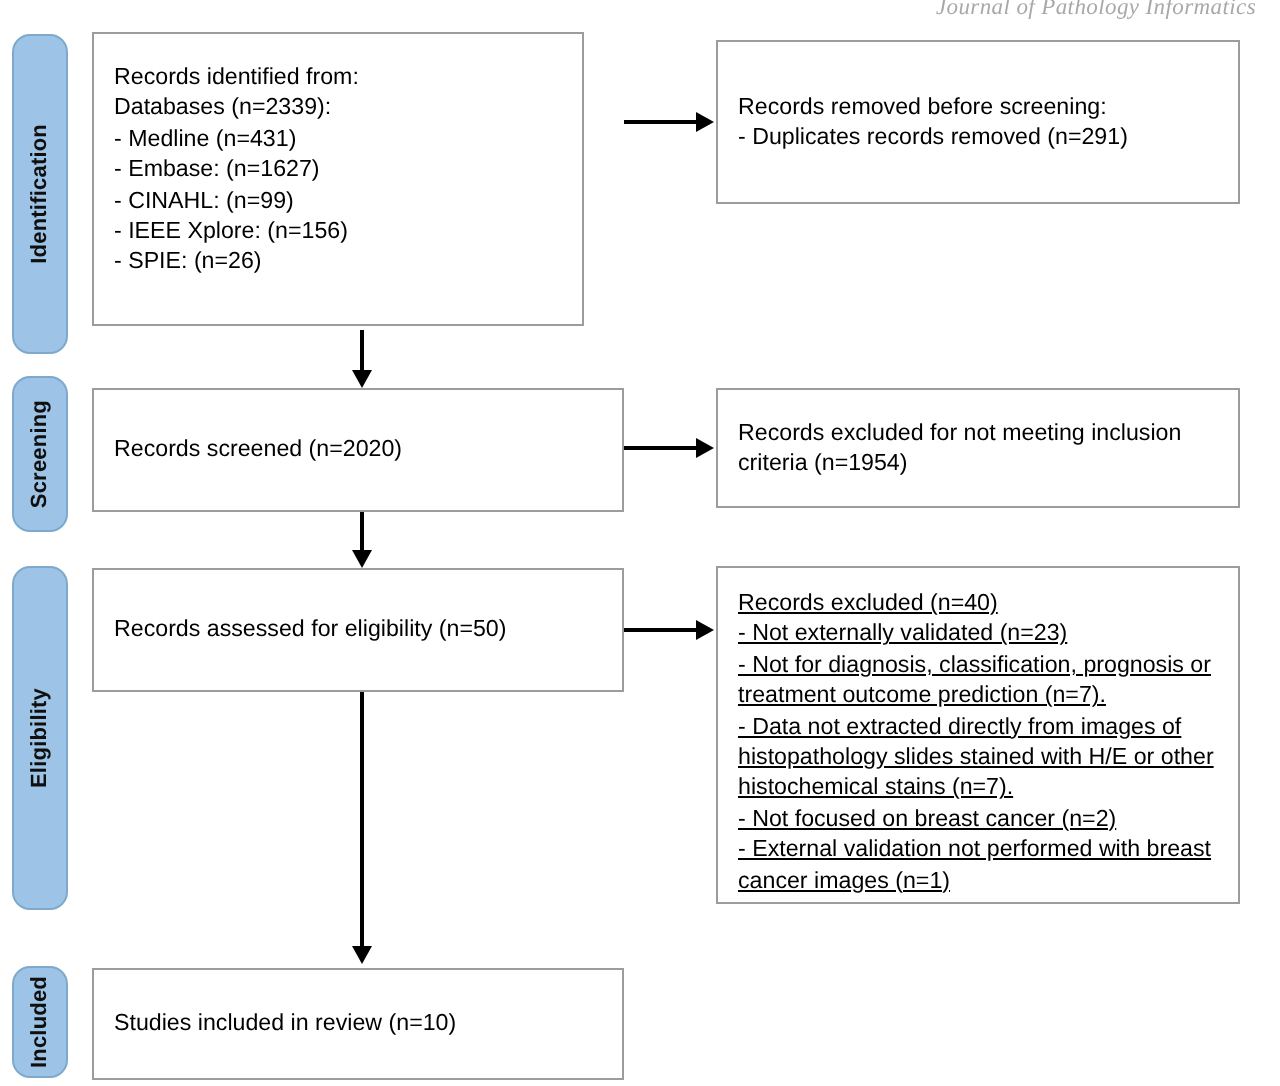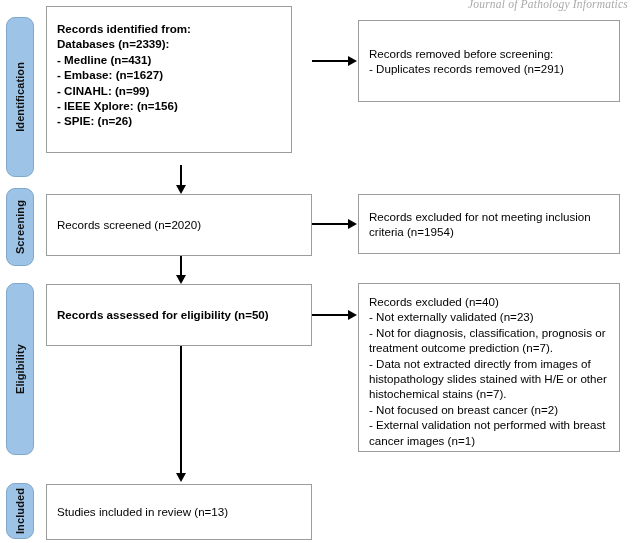--- a/index.html
+++ b/index.html
@@ -122,54 +122,54 @@
   </div>
 
   <div class="stage-tab" style="left:6px; top:283px; width:28px; height:172px;">
     <span class="stage-label">Eligibility</span>
   </div>
 
   <div class="stage-tab" style="left:6px; top:483px; width:28px; height:56px;">
     <span class="stage-label">Included</span>
   </div>
 
-  <div class="flow-box box-top-align" style="left:46px; top:6px; width:246px; height:147px;font-weight:bold;">
+  <div class="flow-box box-top-align" style="left:46px; top:16px; width:246px; height:147px;">
     <div class="box-text" style="padding-top:14px;">Records identified from:
   Databases (n=2339):
       - Medline (n=431)
       - Embase: (n=1627)
       - CINAHL: (n=99)
       - IEEE Xplore: (n=156)
       - SPIE: (n=26)</div>
   </div>
 
   <div class="flow-box" style="left:46px; top:194px; width:266px; height:62px;">
     <div class="box-text">Records screened (n=2020)</div>
   </div>
 
-  <div class="flow-box" style="left:46px; top:284px; width:266px; height:62px;font-weight:bold;">
+  <div class="flow-box" style="left:46px; top:284px; width:266px; height:62px;">
     <div class="box-text">Records assessed for eligibility (n=50)</div>
   </div>
 
   <div class="flow-box" style="left:46px; top:484px; width:266px; height:56px;">
-    <div class="box-text">Studies included in review (n=13)</div>
+    <div class="box-text">Studies included in review (n=10)</div>
   </div>
 
   <div class="flow-box" style="left:358px; top:20px; width:262px; height:82px;">
     <div class="box-text">Records removed before screening:
   - Duplicates records removed (n=291)</div>
   </div>
 
   <div class="flow-box" style="left:358px; top:194px; width:262px; height:60px;">
     <div class="box-text">Records excluded for not meeting inclusion
 criteria (n=1954)</div>
   </div>
 
   <div class="flow-box box-top-align" style="left:358px; top:283px; width:262px; height:169px;">
-    <div class="box-text" style="padding-top:10px;">Records excluded (n=40)
+    <div class="box-text" style="padding-top:10px;text-decoration:underline;">Records excluded (n=40)
  - Not externally validated (n=23)
  - Not for diagnosis, classification, prognosis or
 treatment outcome prediction (n=7).
  - Data not extracted directly from images of
 histopathology slides stained with H/E or other
 histochemical stains (n=7).
  - Not focused on breast cancer (n=2)
  - External validation not performed with breast
 cancer images (n=1)</div>
   </div>

